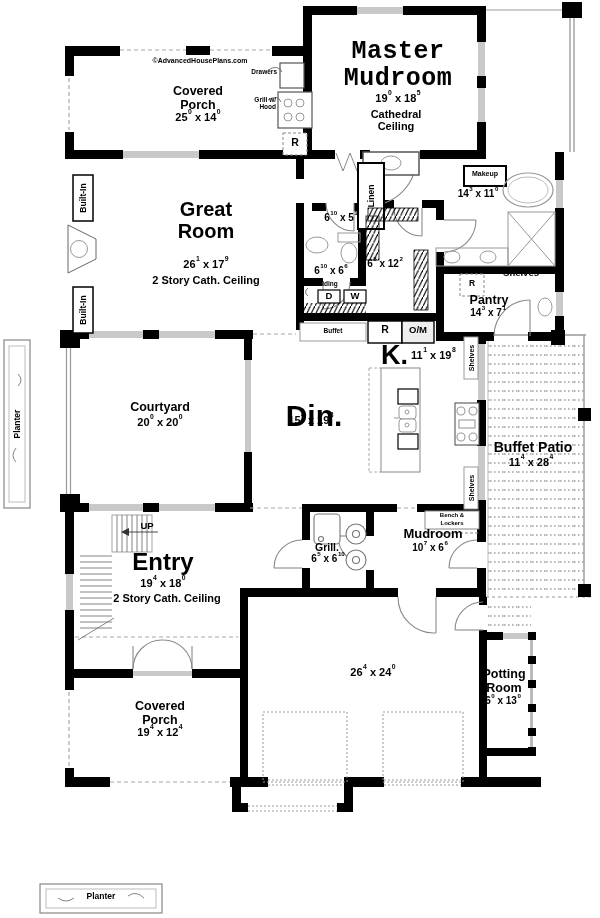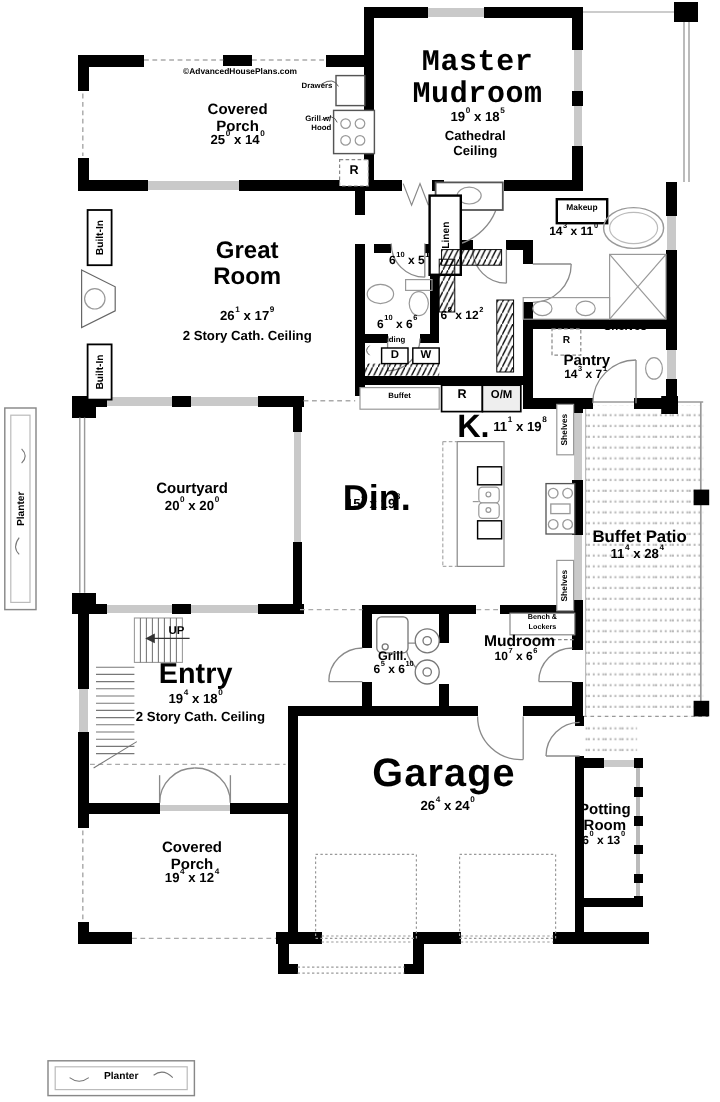--- a/index.html
+++ b/index.html
@@ -439,21 +439,20 @@
 <div class="lbl dims" style="left:163px;top:578px;">19<sup>4</sup> x 18<sup>0</sup></div>
 <div class="lbl sub" style="left:167px;top:593px;">2 Story Cath. Ceiling</div>
 
 <div class="lbl sm3" style="left:327px;top:542px;">Grill.</div>
 <div class="lbl dims-s" style="left:328px;top:554px;">6<sup>5</sup> x 6<sup>10</sup></div>
 
 <div class="lbl" style="left:433px;top:527px;font-size:13px;">Mudroom</div>
 <div class="lbl dims-s" style="left:430px;top:543px;">10<sup>7</sup> x 6<sup>6</sup></div>
 <div class="lbl" style="left:452px;top:512px;font-size:6px;line-height:1.25;"><span>Bench &amp;</span><br><span>Lockers</span></div>
 
-<div class="lbl huge" style="left:370px;top:626px;">Garage</div>
 <div class="lbl dims" style="left:373px;top:667px;">26<sup>4</sup> x 24<sup>0</sup></div>
 
 <div class="lbl room" style="left:504px;top:668px;"><span>Potting</span><br><span>Room</span></div>
 <div class="lbl dims-s" style="left:503px;top:696px;">6<sup>0</sup> x 13<sup>0</sup></div>
 
 <div class="lbl room" style="left:160px;top:700px;"><span>Covered</span><br><span>Porch</span></div>
 <div class="lbl dims" style="left:160px;top:727px;">19<sup>4</sup> x 12<sup>4</sup></div>
 
 <div class="vlbl sm" style="left:17px;top:424px;">Planter</div>
 <div class="lbl sm" style="left:101px;top:892px;">Planter</div>

